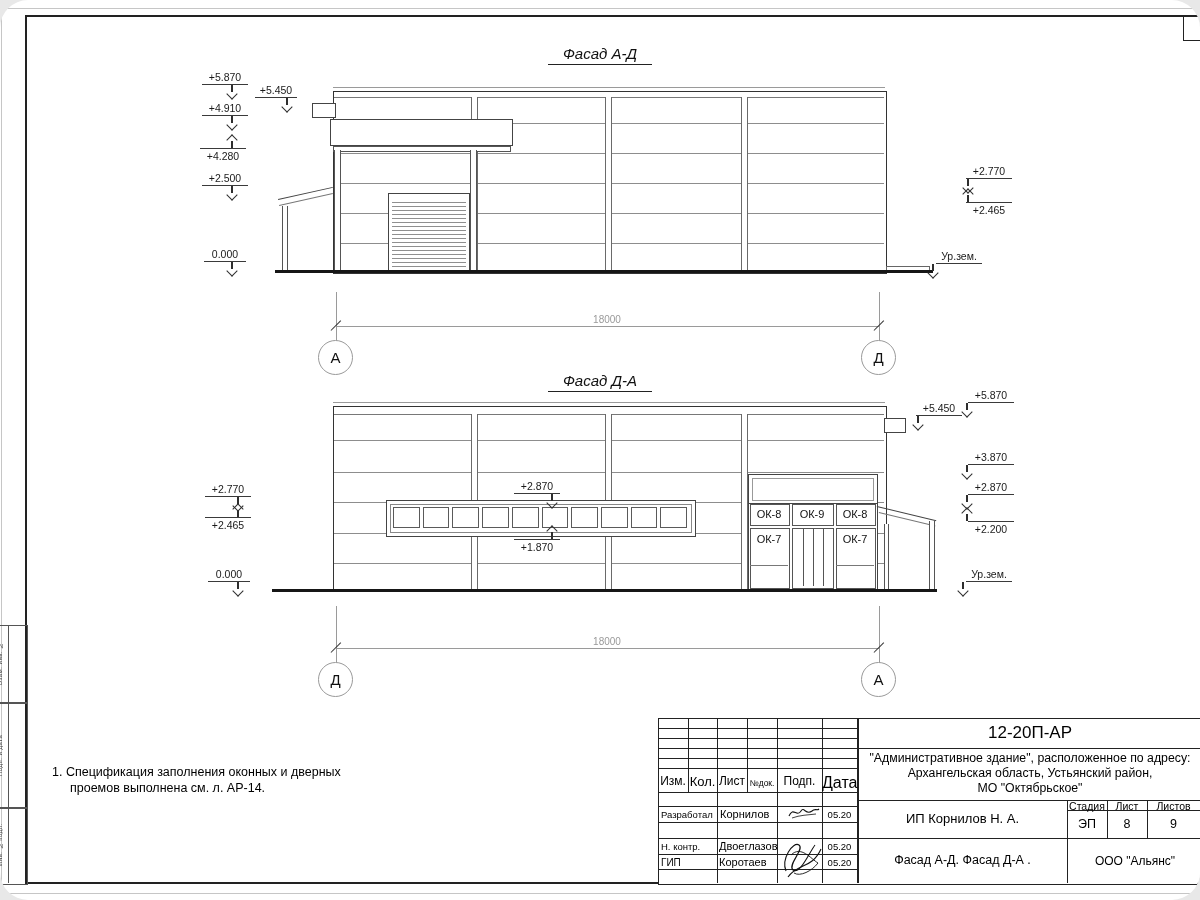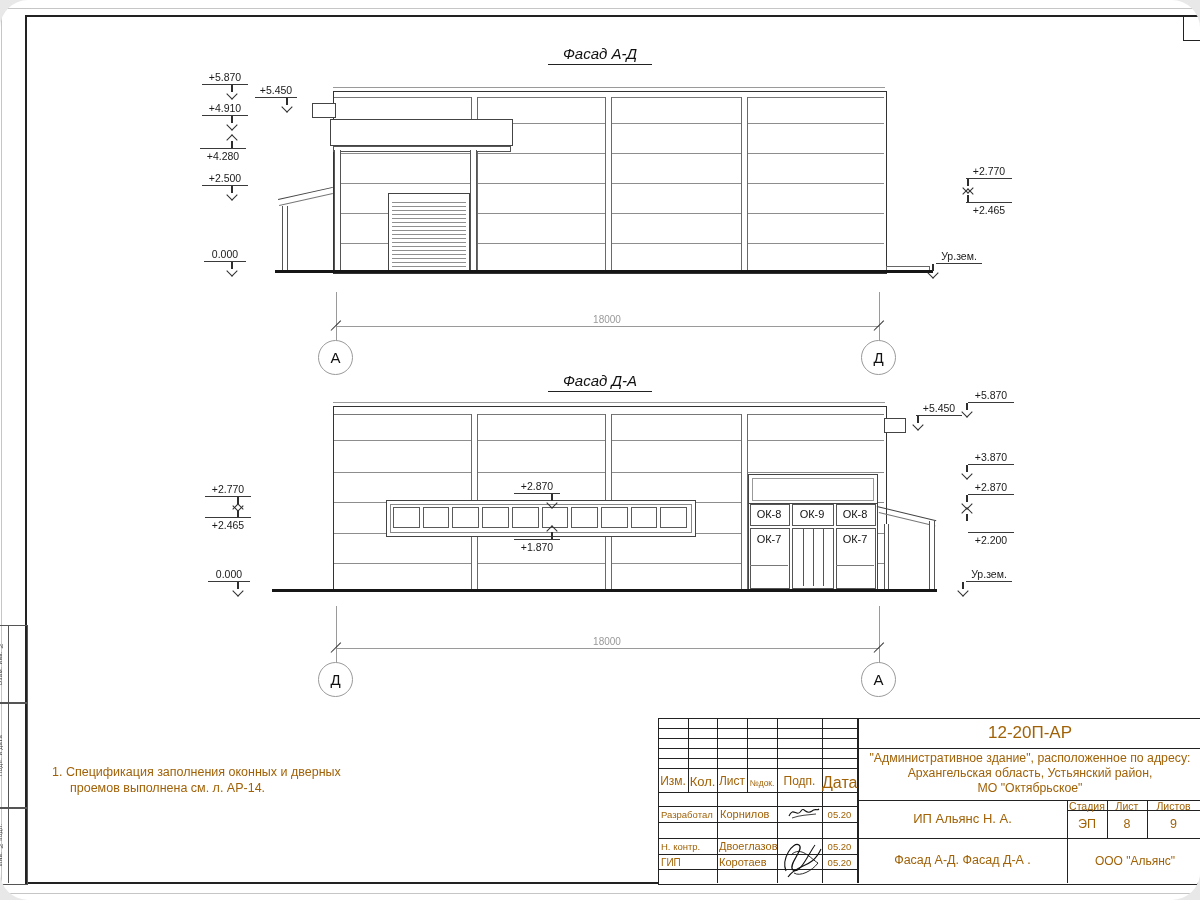--- a/index.html
+++ b/index.html
@@ -1,21 +1,21 @@
 <!DOCTYPE html>
 <html><head>
 <meta charset="utf-8">
 <style>
   html,body{margin:0;padding:0;background:#e8e8e8;}
   .sheet{position:relative;width:1200px;height:900px;background:#fff;overflow:hidden;
          font-family:"Liberation Sans",sans-serif;color:#1a1a1a;border-radius:28px;}
   .ln{position:absolute;background:#787878;}
   .lnd{position:absolute;background:#161616;}
   .tbl{position:absolute;background:#222;}
-  .txt{position:absolute;white-space:nowrap;color:#a16207;}
+  .txt{position:absolute;white-space:nowrap;color:#000000;}
   .ctr{text-align:center;}
   .ftitle{position:absolute;font-size:15px;font-style:italic;color:#111;text-align:center;
           border-bottom:1.2px solid #222;padding-bottom:2px;}
   .emark{position:absolute;font-size:10.5px;color:#1a1a1a;}
   .emark .sh{border-bottom:1px solid #3a3a3a;padding:0 3px 1px;text-align:center;}
   .emark.up .sh{border-bottom:none;border-top:1px solid #3a3a3a;padding:1px 3px 0;}
   .arr{position:absolute;width:10px;height:14px;}
   .arr .v{position:absolute;left:1px;width:7px;height:7px;border-left:1.4px solid #2e2e2e;border-bottom:1.4px solid #2e2e2e;}
   .arr.dn .v{top:5px;transform:rotate(-45deg);}
   .arr.up .v{top:2px;transform:rotate(135deg);}
@@ -287,21 +287,21 @@
       <div class="sh">+2.870</div>
     </div>
   <div class="arr dn" style="left:962px;top:495px">
       <i class="v"></i>
       <i class="st"></i>
     </div>
   <div class="arr up" style="left:962px;top:507px">
       <i class="v"></i>
       <i class="st"></i>
     </div>
-  <div class="emark up" style="left:968px;top:532px;width:46px">
+  <div class="emark up" style="left:968px;top:521px;width:46px">
       <div class="sh">+2.200</div>
     </div>
   <div class="emark" style="left:966px;top:568px;width:46px">
       <div class="sh">Ур.зем.</div>
     </div>
   <div class="arr dn" style="left:958px;top:582px">
       <i class="v"></i>
       <i class="st"></i>
     </div>
 
@@ -360,21 +360,21 @@
   <div class="txt" style="left:661px;top:809px;font-size:9.5px">Разработал</div>
   <div class="txt" style="left:720px;top:808px;font-size:11px">Корнилов</div>
   <div class="txt ctr" style="left:822px;top:809px;width:35px;font-size:9.5px">05.20</div>
   <div class="txt" style="left:661px;top:841px;font-size:9.5px">Н. контр.</div>
   <div class="txt" style="left:719px;top:840px;font-size:11px">Двоеглазов</div>
   <div class="txt ctr" style="left:822px;top:841px;width:35px;font-size:9.5px">05.20</div>
   <div class="txt" style="left:661px;top:857px;font-size:10px">ГИП</div>
   <div class="txt" style="left:719px;top:856px;font-size:11px">Коротаев</div>
   <div class="txt ctr" style="left:822px;top:857px;width:35px;font-size:9.5px">05.20</div>
 
-  <div class="txt ctr" style="left:858px;top:811px;width:209px;font-size:13px">ИП Альянс Н. А.</div>
+  <div class="txt ctr" style="left:858px;top:811px;width:209px;font-size:13px">ИП Корнилов Н. А.</div>
   <div class="txt ctr" style="left:858px;top:853px;width:209px;font-size:12.5px">Фасад А-Д. Фасад Д-А .</div>
   <div class="txt ctr" style="left:1067px;top:854px;width:136px;font-size:12px">ООО "Альянс"</div>
   <div class="txt ctr" style="left:1067px;top:800px;width:40px;font-size:10.5px">Стадия</div>
   <div class="txt ctr" style="left:1107px;top:800px;width:40px;font-size:10.5px">Лист</div>
   <div class="txt ctr" style="left:1147px;top:800px;width:53px;font-size:10.5px">Листов</div>
   <div class="txt ctr" style="left:1067px;top:817px;width:40px;font-size:12.5px">ЭП</div>
   <div class="txt ctr" style="left:1107px;top:817px;width:40px;font-size:12.5px">8</div>
   <div class="txt ctr" style="left:1147px;top:817px;width:53px;font-size:12.5px">9</div>
 
   <svg style="position:absolute;left:786px;top:803px" width="34" height="19" viewBox="0 0 34 19">

